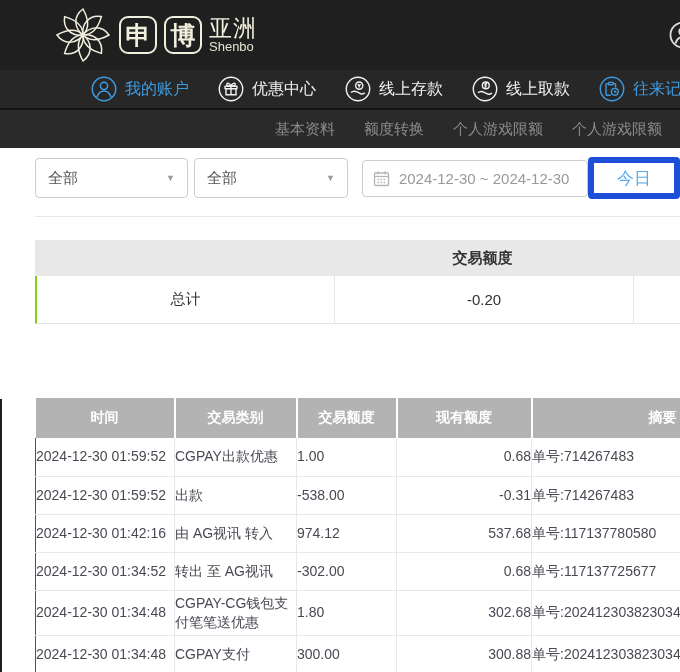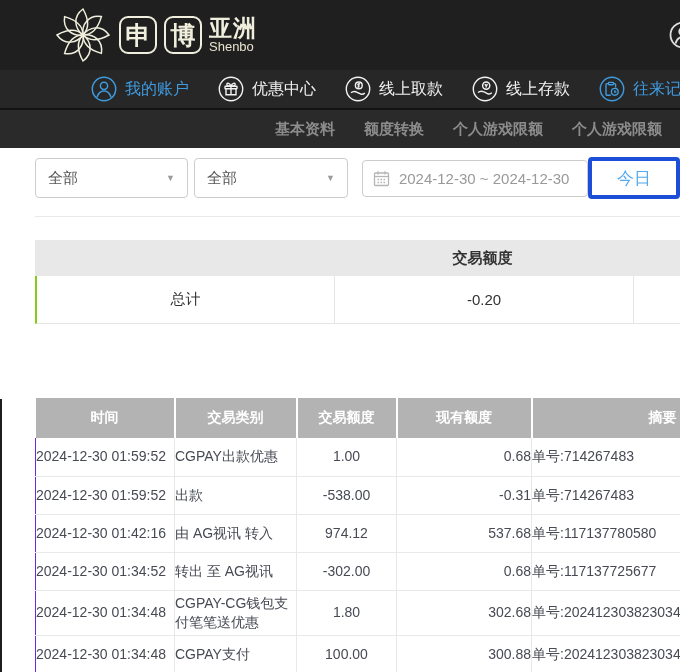--- a/index.html
+++ b/index.html
@@ -5,46 +5,46 @@
   html,body{margin:0;padding:0;}
   body{font-family:"Liberation Sans","DejaVu Sans",sans-serif;background:#fff;}
   #app{position:relative;width:680px;height:672px;overflow:hidden;background:#fff;}
 
   
   .topbar{height:70px;background:#1f1f1f;position:relative;}
   .logo{position:absolute;left:54px;top:6px;display:flex;align-items:center;gap:7px;color:#f0eedc;cursor:pointer;}
   .logo-box{width:34px;height:34px;border:2px solid #f0eedc;border-radius:9px;display:flex;align-items:center;justify-content:center;
             font-size:25px;font-weight:bold;}
   .logo-right{display:flex;flex-direction:column;line-height:1.05;}
-  .logo-region{font-size:23px;font-weight:bold;letter-spacing:1px;}
+  .logo-region{font-size:23px;font-weight:normal;letter-spacing:1px;}
   .logo-sub{font-size:13px;color:#e7e4cf;}
   .avatar{position:absolute;right:-17px;top:21px;width:28px;height:28px;color:#dedede;}
 
   
   .navbar{height:40px;background:#272727;border-bottom:2px solid #131313;display:flex;align-items:center;
           padding-left:91px;gap:29px;box-sizing:border-box;}
   .nav-item{display:flex;align-items:center;gap:8px;font-size:16px;color:#f2f2f2;cursor:pointer;white-space:nowrap;}
   .nav-item.active{color:#3f9be0;}
   .nav-icon{width:26px;height:26px;display:block;}
 
   
   .subnav{height:38px;background:#2a2a2a;display:flex;align-items:center;justify-content:flex-end;
           padding-right:18px;gap:29px;font-size:15px;color:#8c8c8c;}
-  .subnav-item{cursor:pointer;white-space:nowrap;font-weight:bold;}
+  .subnav-item{cursor:pointer;white-space:nowrap;}
 
   
   .filter-row{display:flex;align-items:center;margin:10px 0 0 35px;height:40px;}
   .select{width:156px;height:40px;box-sizing:border-box;border:1px solid #ccc;border-radius:4px;background:#fff;
           display:flex;align-items:center;justify-content:space-between;padding:0 12px;font-size:15px;color:#555;cursor:pointer;}
   .select + .select{margin-left:6px;width:157px;}
   .caret{font-size:9px;color:#9a9a9a;}
   .date-input{margin-left:14px;width:231px;height:37px;box-sizing:border-box;border:1px solid #ccc;border-radius:4px;
           display:flex;align-items:center;gap:9px;padding:0 10px;font-size:15px;color:#999;cursor:text;}
   .cal-icon{width:17px;height:17px;color:#b5b5b5;flex:none;}
-  .today-btn{width:92px;height:42px;box-sizing:border-box;border:4px solid #1d4ed8;border-radius:4px;
+  .today-btn{width:92px;height:42px;box-sizing:border-box;border:6px solid #1d4ed8;border-radius:4px;
           background:#fff;color:#55a9ee;font-size:17px;display:flex;align-items:center;justify-content:center;cursor:pointer;flex:none;}
 
   .divider{margin:18px 0 0 35px;width:645px;border-top:1px solid #e8e8e8;}
 
   
   .summary{margin:23px 0 0 35px;width:645px;font-size:15px;color:#333;}
   .summary-header{height:36px;background:#e8e8e8;display:flex;}
   .sh-cell{display:flex;align-items:center;justify-content:center;font-weight:600;}
   .sh-c1{width:298px;}
   .sh-c2{width:299px;}
@@ -58,21 +58,21 @@
   
   .tx-table{margin:74px 0 0 35px;width:653px;border-collapse:collapse;table-layout:fixed;font-size:14px;color:#474a52;}
   .tx-table th{background:#b3b3b3;color:#fff;height:38px;font-weight:bold;font-size:14px;border-right:2px solid #fff;text-align:center;}
   .tx-table th:last-child{border-right:none;text-align:right;padding-right:12px;}
   .tx-table td{height:38px;box-sizing:border-box;border-bottom:1px solid #e8e8e8;border-right:1px solid #e8e8e8;
                padding:3px 0;line-height:19px;background:#fff;}
   .tx-table td:first-child{border-left:1px solid #6d28d9;}
   .tx-table td:last-child{border-right:none;}
   .td-time{padding-left:5px;white-space:nowrap;}
   .td-type{padding-left:6px;padding-right:8px;}
-  .td-amount{text-align:center;padding-right:9px;white-space:nowrap;margin-top:46px;}
+  .td-amount{text-align:left;padding-right:9px;white-space:nowrap;margin-top:46px;}
   .td-balance{text-align:right;padding-right:10px;white-space:nowrap;}
   .td-summary{padding-left:7px;white-space:nowrap;overflow:visible;}
 
   .edge-line{position:absolute;left:0;top:399px;width:2px;height:273px;background:#1e1e1e;}
 </style>
 </head>
 <body>
 
 <div id="app">
 
@@ -128,35 +128,35 @@
         <path d="M8 12.8 v6 h10 v-6"></path>
         <line x1="13" y1="10.2" x2="13" y2="18.8"></line>
         <path d="M13 10 C11.8 6.8 8.8 6.6 8.8 8.4 C8.8 10 11.4 10 13 10 C14.6 10 17.2 10 17.2 8.4 C17.2 6.6 14.2 6.8 13 10"></path>
       </svg>
       <span>优惠中心</span>
     </div>
 
     <div class="nav-item">
       <svg class="nav-icon" viewBox="0 0 26 26" fill="none" stroke="currentColor" stroke-width="1.4">
         <circle cx="13" cy="13" r="11.7"></circle>
+        <circle cx="14.2" cy="9.6" r="3.6"></circle>
+        <path d="M12.8 8.2 l1.4 1.6 l1.4 -1.6 M14.2 9.8 v1.6"></path>
+        <path d="M6 16.5 C8.2 14.6 10.2 14.9 12.2 16 L15.4 17.6 C17 18.4 18.6 18 19.8 16.8"></path>
+      </svg>
+      <span>线上存款</span>
+    </div>
+
+    <div class="nav-item">
+      <svg class="nav-icon" viewBox="0 0 26 26" fill="none" stroke="currentColor" stroke-width="1.4">
+        <circle cx="13" cy="13" r="11.7"></circle>
         <circle cx="13.8" cy="9.4" r="3.4"></circle>
         <path d="M15 7.8 C13.2 7.2 12.4 8.4 13.4 9.2 C14.4 10 13.8 11.4 12.4 10.9 M13.8 7.2 v4.6"></path>
         <path d="M6 16.8 C8.2 14.9 10.2 15.2 12.2 16.3 L15.4 17.9 C17 18.7 18.6 18.2 19.8 17"></path>
       </svg>
       <span>线上取款</span>
-    </div>
-
-    <div class="nav-item">
-      <svg class="nav-icon" viewBox="0 0 26 26" fill="none" stroke="currentColor" stroke-width="1.4">
-        <circle cx="13" cy="13" r="11.7"></circle>
-        <circle cx="14.2" cy="9.6" r="3.6"></circle>
-        <path d="M12.8 8.2 l1.4 1.6 l1.4 -1.6 M14.2 9.8 v1.6"></path>
-        <path d="M6 16.5 C8.2 14.6 10.2 14.9 12.2 16 L15.4 17.6 C17 18.4 18.6 18 19.8 16.8"></path>
-      </svg>
-      <span>线上存款</span>
     </div>
 
     <div class="nav-item active">
       <svg class="nav-icon" viewBox="0 0 26 26" fill="none" stroke="currentColor" stroke-width="1.4">
         <circle cx="13" cy="13" r="11.7"></circle>
         <path d="M9 7.6 h-1.2 a0.8 0.8 0 0 0 -0.8 0.8 v10 a0.8 0.8 0 0 0 0.8 0.8 h4"></path>
         <path d="M14.6 7.6 h1.2 a0.8 0.8 0 0 1 0.8 0.8 v3"></path>
         <rect x="9.4" y="6.4" width="5" height="2.4" rx="0.7"></rect>
         <circle cx="15.8" cy="15.8" r="3.4"></circle>
         <path d="M15.8 14.2 v1.8 h1.6"></path>
@@ -260,21 +260,21 @@
       <tr>
         <td class="td-time">2024-12-30 01:34:48</td>
         <td class="td-type">CGPAY-CG钱包支付笔笔送优惠</td>
         <td class="td-amount">1.80</td>
         <td class="td-balance">302.68</td>
         <td class="td-summary">单号:202412303823034</td>
       </tr>
       <tr>
         <td class="td-time">2024-12-30 01:34:48</td>
         <td class="td-type">CGPAY支付</td>
-        <td class="td-amount">100.00</td>
+        <td class="td-amount">300.00</td>
         <td class="td-balance">300.88</td>
         <td class="td-summary">单号:202412303823034</td>
       </tr>
     </tbody>
   </table>
 
   <div class="edge-line"></div>
 
 </div>
 

